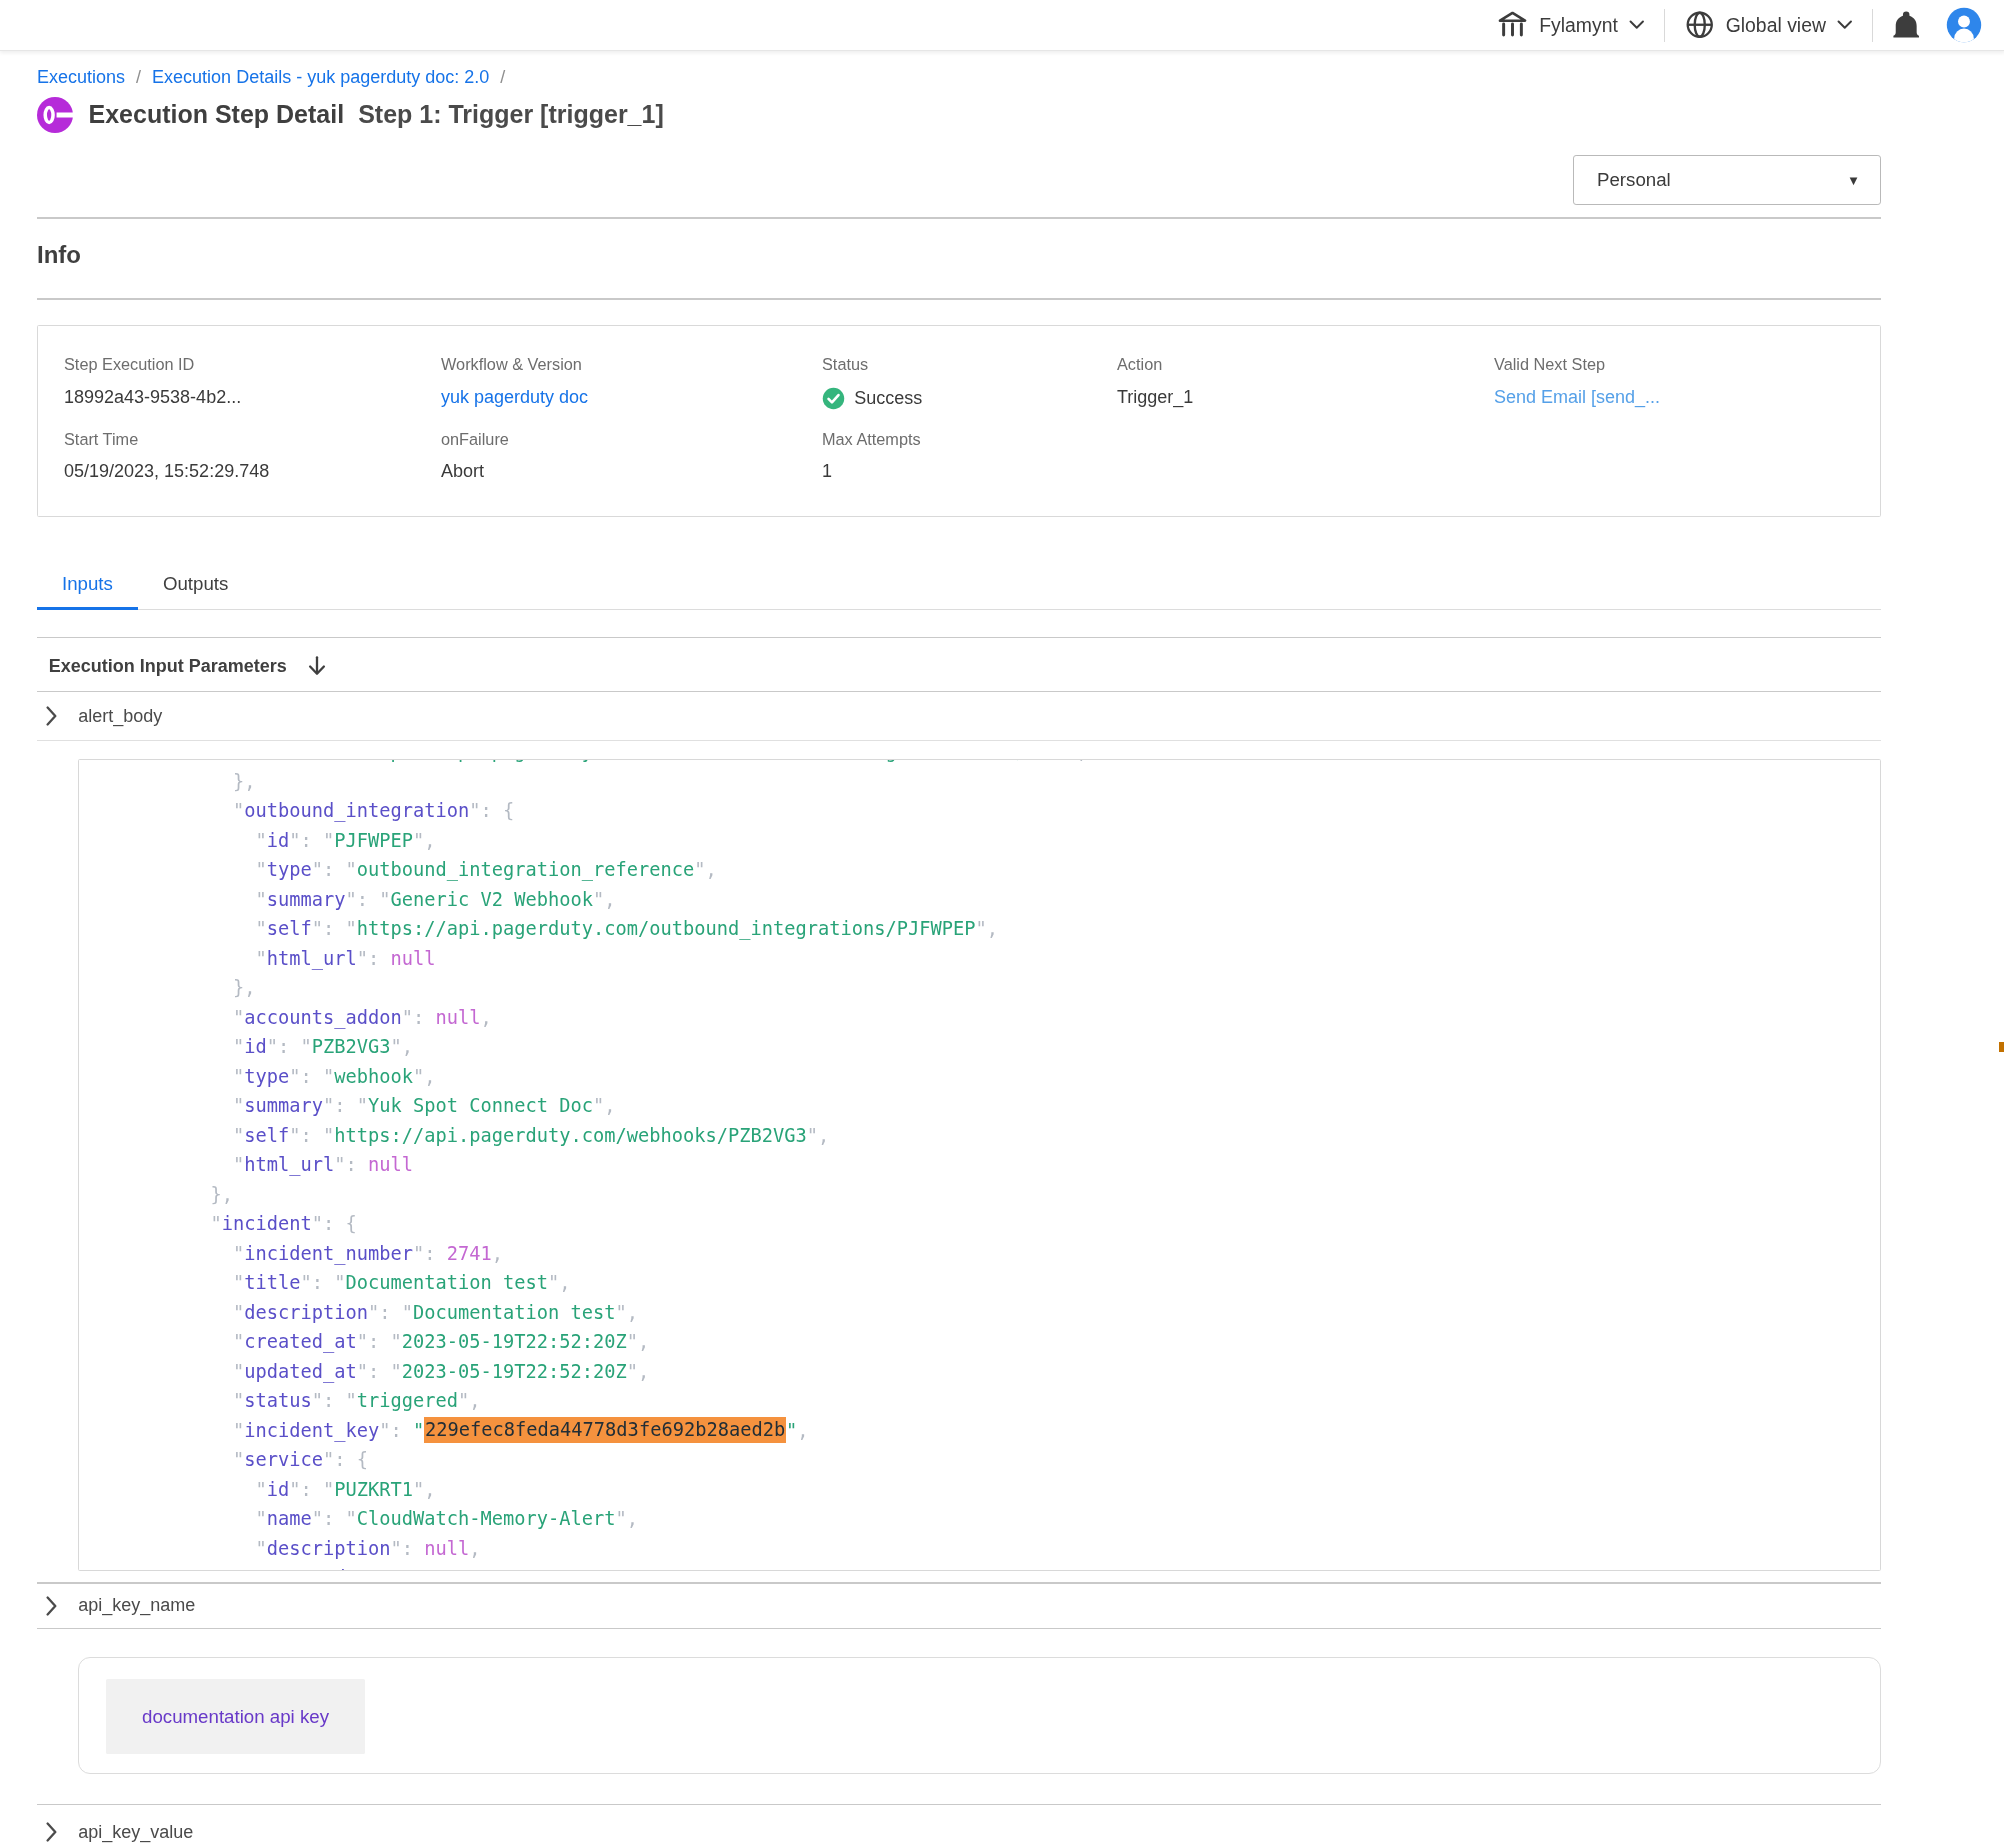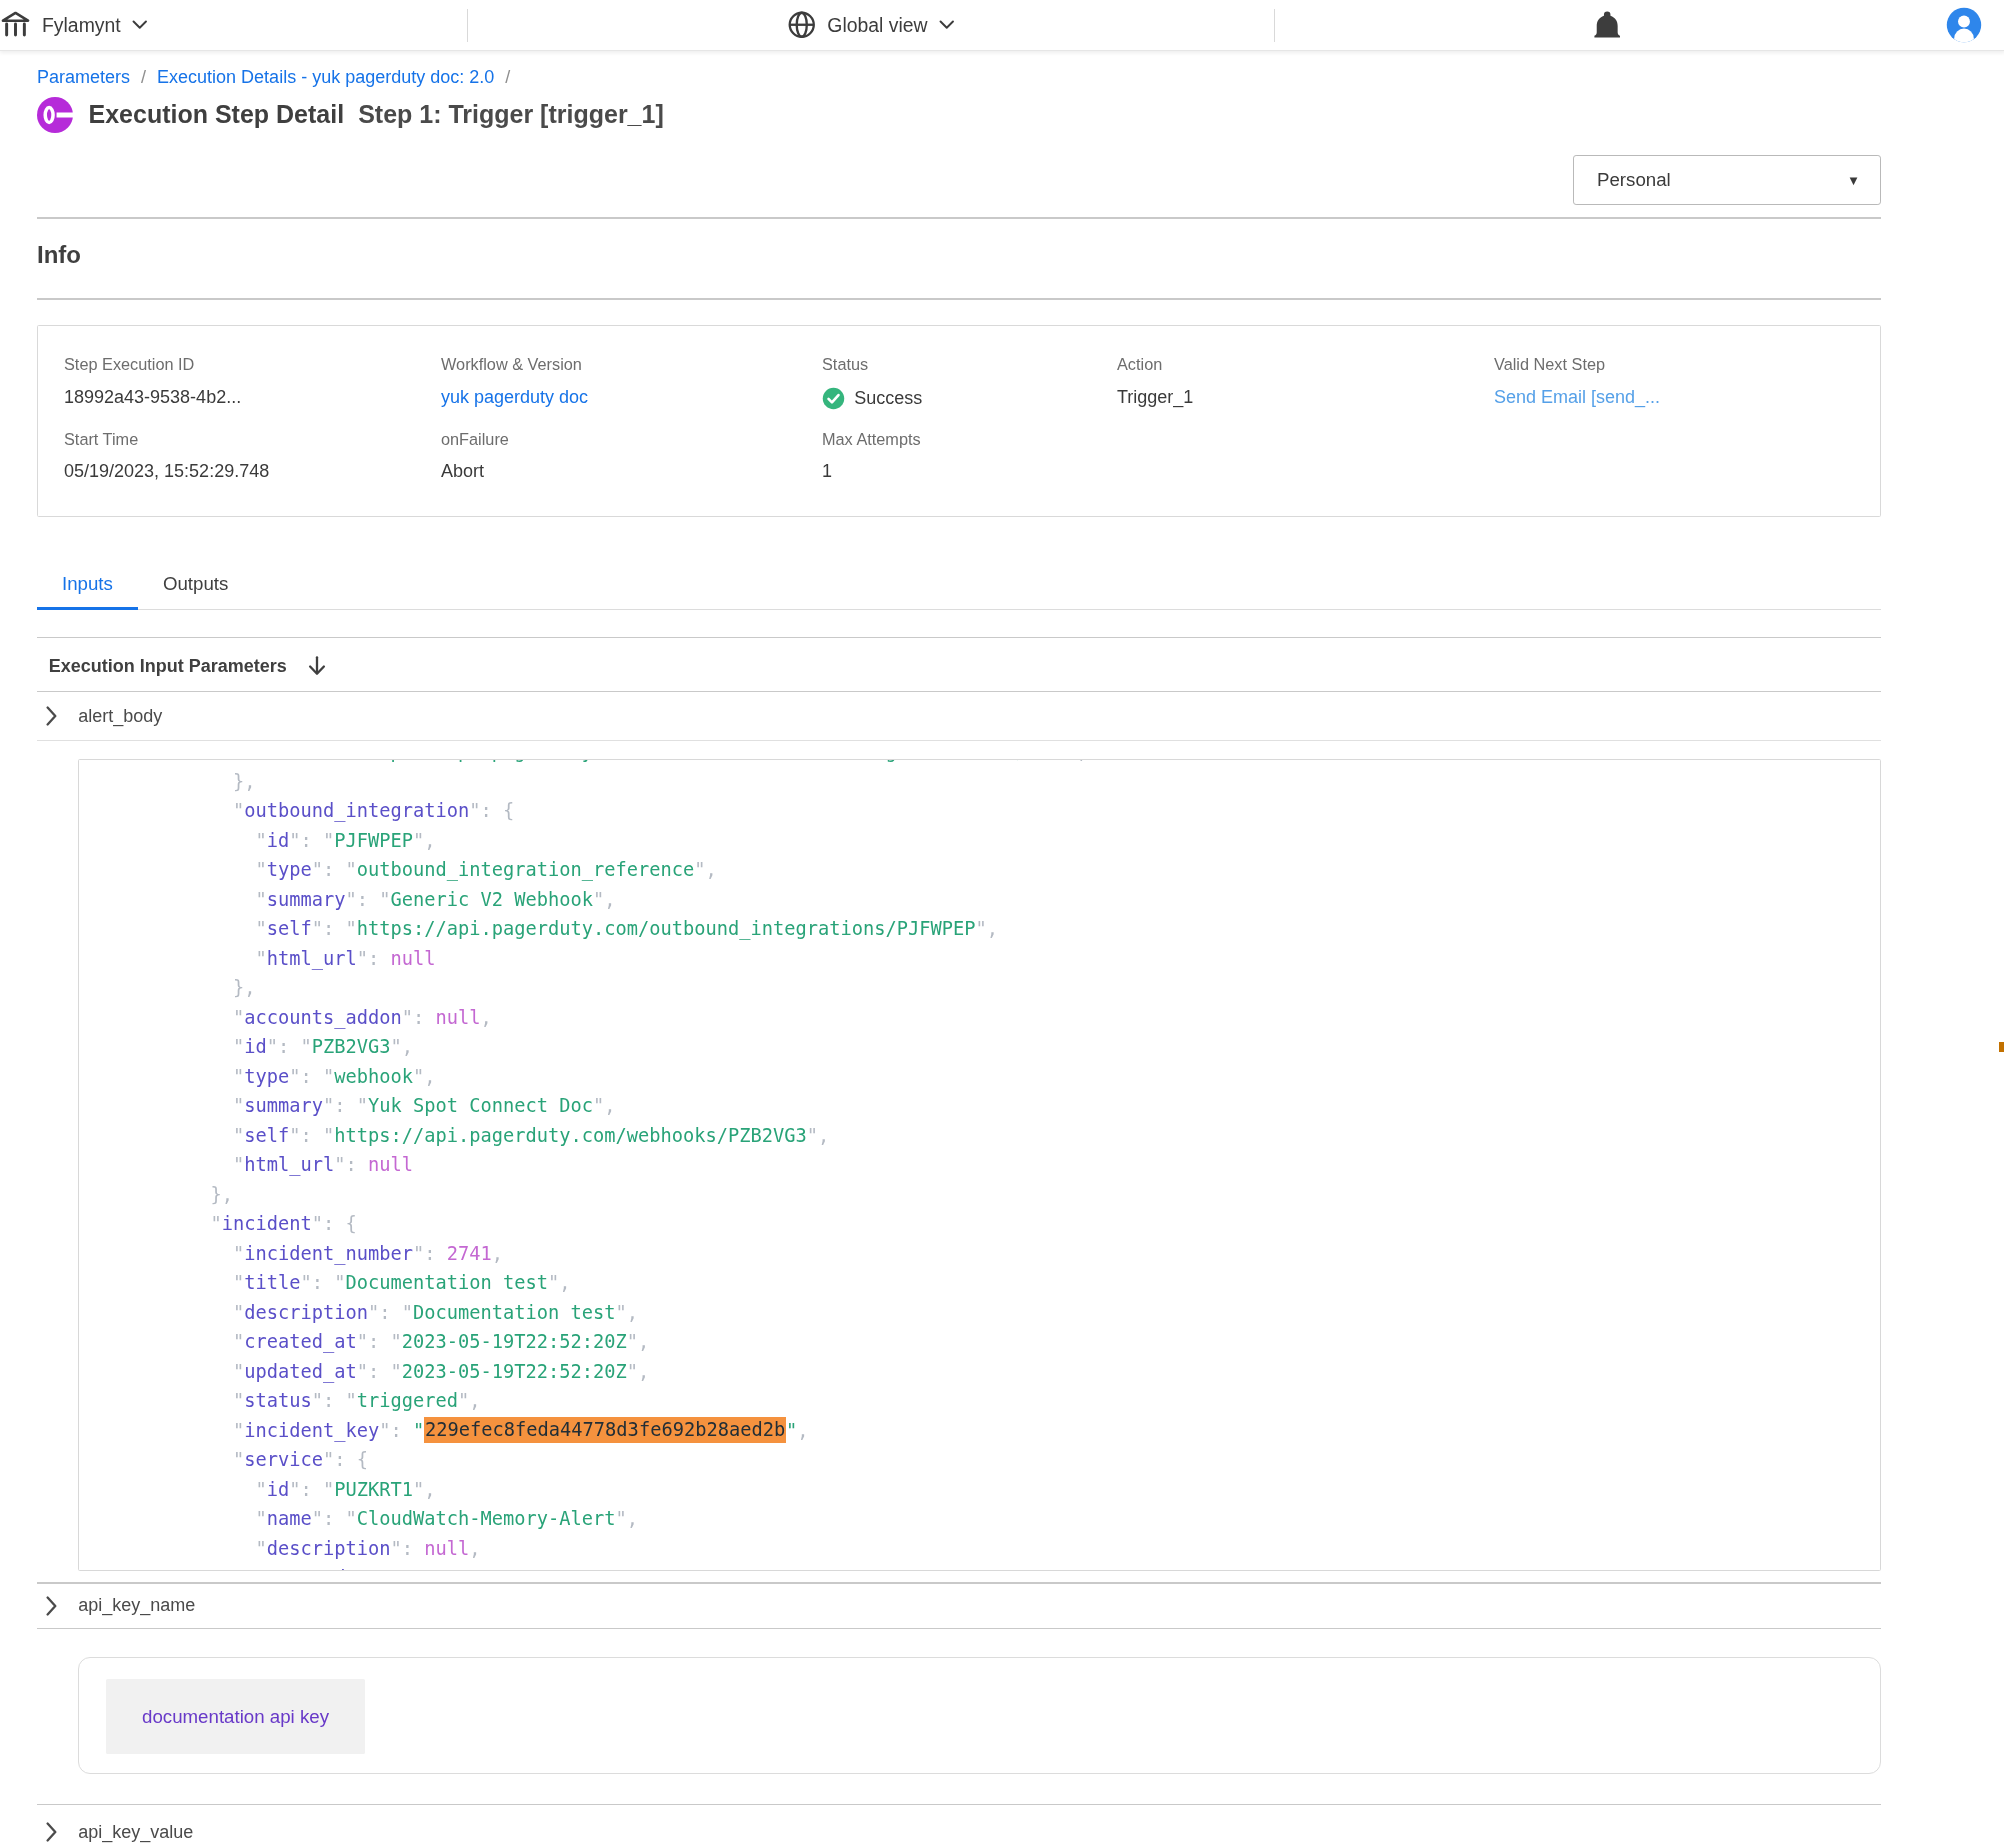--- a/index.html
+++ b/index.html
@@ -1,20 +1,20 @@
 <!DOCTYPE html>
 <html style="font-size:12.4px"><head>
 <meta charset="utf-8">
 <style>
   * { margin:0; padding:0; box-sizing:border-box; }
   html,body { width:2005px; height:1846px; background:#ffffff; overflow:hidden; position:relative;
     font-family:"Liberation Sans", sans-serif; color:#3a3a3a; }
 
   
-  .app-header { height:51px; background:#fff; display:flex; align-items:center; justify-content:space-between;
+  .app-header { height:51px; background:#fff; display:flex; align-items:center; justify-content:flex-end;
     padding-right:23px; border-bottom:0.8px solid #e6e6e6; box-shadow:0 1.6px 3.9px rgba(0,0,0,0.07); position:relative; z-index:5; }
   .hdr-group { display:flex; align-items:center; gap:11px; font-size:19.4px; color:#3c3c3c; cursor:pointer; }
   .hdr-divider { width:0.8px; height:33px; background:#d9d9d9; margin:0 20px; }
   .hdr-icon { display:flex; align-items:center; }
   .bell-wrap { margin-right:26.4px; display:flex; align-items:center; cursor:pointer; }
   .avatar-wrap { display:flex; align-items:center; cursor:pointer; }
 
   
   .content { margin:0 124px 0 37px; position:relative; }
 
@@ -147,21 +147,21 @@
 </header>
 
 <div class="scope-select">
   <span>Personal</span>
   <span class="scope-caret">▼</span>
 </div>
 
 <main class="content">
 
   <nav class="breadcrumb">
-    <span class="crumb">Parameters</span>
+    <span class="crumb">Executions</span>
     <span class="crumb-sep">/</span>
     <span class="crumb">Execution Details - yuk pagerduty doc: 2.0</span>
     <span class="crumb-sep">/</span>
   </nav>
 
   <div class="title-row">
     <span class="page-logo">
       <svg width="36" height="36" viewBox="0 0 46 46">
         <circle cx="23" cy="23" r="23" fill="#b62bd9"></circle>
         <ellipse cx="15.5" cy="23" rx="5" ry="9.5" fill="none" stroke="#ffffff" stroke-width="4.5"></ellipse>

